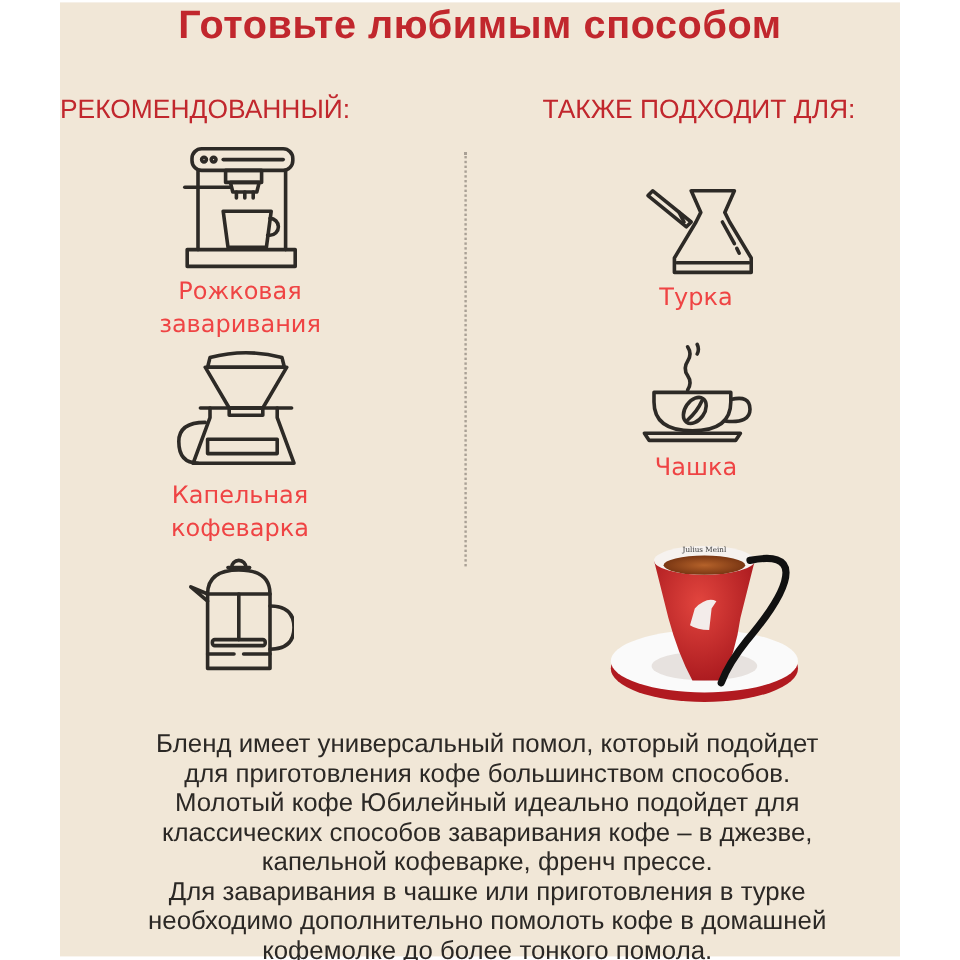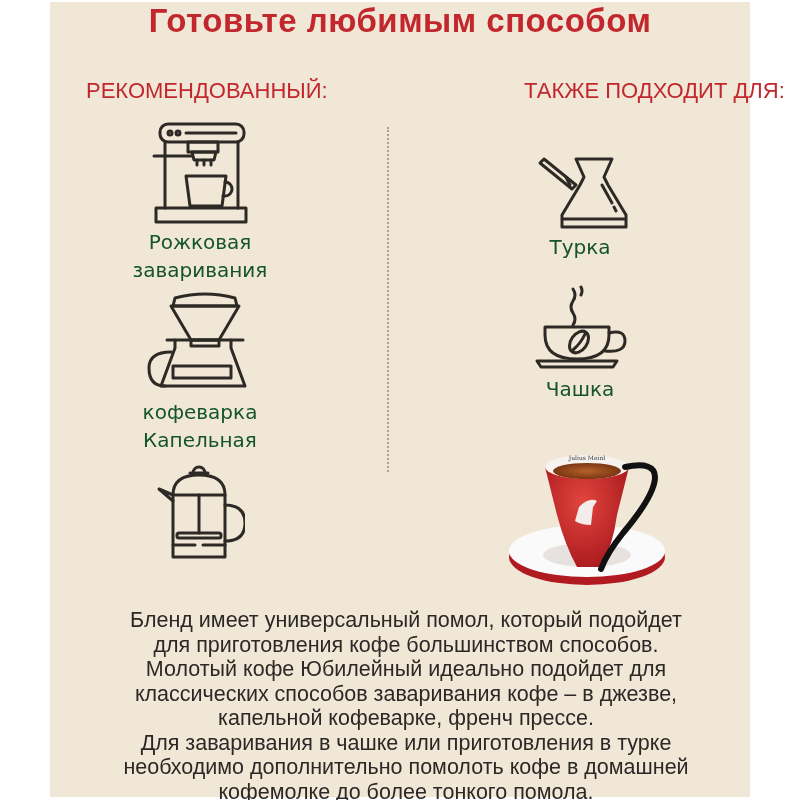--- a/index.html
+++ b/index.html
@@ -1,23 +1,23 @@
 <!DOCTYPE html>
 <html><head>
 <meta charset="utf-8">
 <style>
   html, body { margin:0; padding:0; background:#ffffff; }
   body { width:800px; height:800px; position:relative; overflow:hidden; font-family:"DejaVu Sans", sans-serif; }
   .panel { position:absolute; left:50px; top:2px; width:700px; height:795px; background:#f1e7d7; }
   .title { position:absolute; left:0; width:800px; top:2px; text-align:center; color:#c1272d; font-family:"Liberation Sans", sans-serif; font-weight:bold; font-size:33px; letter-spacing:0.5px; }
-  .sec { position:absolute; top:78px; color:#c1272d; font-family:"Liberation Sans", sans-serif; font-size:22px;padding-left:36px; }
+  .sec { position:absolute; top:78px; color:#c1272d; font-family:"Liberation Sans", sans-serif; font-size:22px; }
   .sec.left { left:50px; }
-  .sec.right { left:452px;margin-left:36px; }
+  .sec.right { left:452px; }
   .divider { position:absolute; left:387px; top:127px; height:345px; border-left:2px dotted #a9a095; }
-  .item { position:absolute; text-align:center; color:#14532d; font-family:"DejaVu Sans", sans-serif; font-size:20px; line-height:28px; }
+  .item { position:absolute; text-align:center; color:#ef4444; font-family:"DejaVu Sans", sans-serif; font-size:20px; line-height:28px; }
   .item svg { display:block; margin:0 auto; }
   .label { display:block; }
   .cup-photo { position:absolute; left:505px; top:445px; width:165px; height:150px; }
   .desc { position:absolute; left:50px; top:608px; width:700px; text-align:center; color:#2b2825; font-family:"Liberation Sans", sans-serif; font-size:21.5px; line-height:24.5px; }
   .desc span { display:block; white-space:nowrap;margin-left:12px; }
 </style>
 </head>
 <body>
 
 <div class="panel"></div>
@@ -54,22 +54,22 @@
 <div class="item" style="left:110px; top:290px; width:180px;">
   <svg width="110" height="108" viewBox="0 0 110 108" fill="none" stroke="#2d2a26" stroke-width="3" stroke-linejoin="round" stroke-linecap="round">
     <path d="M30 8 Q60 0 90 8 L92 16 L28 16 Z"></path>
     <path d="M26 16 L94 16 L74 50 L46 50 Z"></path>
     <line x1="22" y1="50" x2="98" y2="50"></line>
     <rect x="46" y="50" width="28" height="6"></rect>
     <path d="M30 50 L30 58 L16 96 L100 96 L86 58 L86 50"></path>
     <rect x="28" y="76" width="58" height="12"></rect>
     <path d="M26 62 Q4 62 4 78 Q4 96 20 96"></path>
   </svg>
+  <span class="label">Капельная</span>
   <span class="label">кофеварка</span>
-  <span class="label">Капельная</span>
 </div>
 
 <div class="item" style="left:110px; top:465px; width:180px;">
   <svg width="90" height="96" viewBox="0 0 90 96" fill="none" stroke="#2d2a26" stroke-width="3" stroke-linejoin="round" stroke-linecap="round">
     <path d="M38 8 a6 6 0 0 1 12 0"></path>
     <line x1="35" y1="8" x2="53" y2="8"></line>
     <path d="M18 30 Q18 10 44 10 Q70 10 70 30 L70 92 L18 92 Z"></path>
     <line x1="18" y1="30" x2="70" y2="30"></line>
     <path d="M18 30 L4 24 L18 36"></path>
     <path d="M70 40 Q90 40 90 58 Q90 76 70 76"></path>

